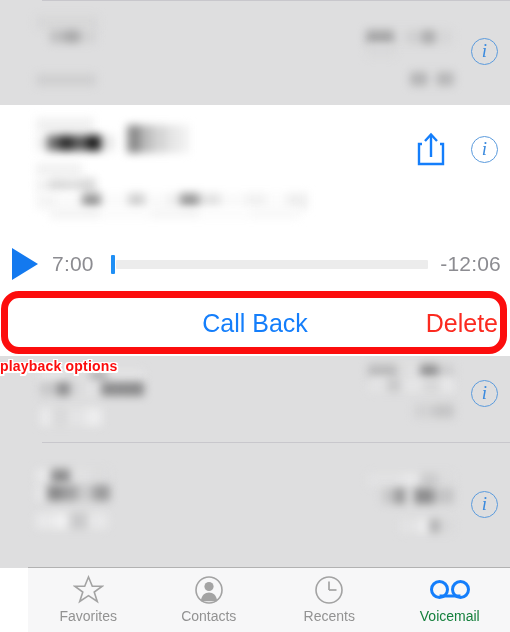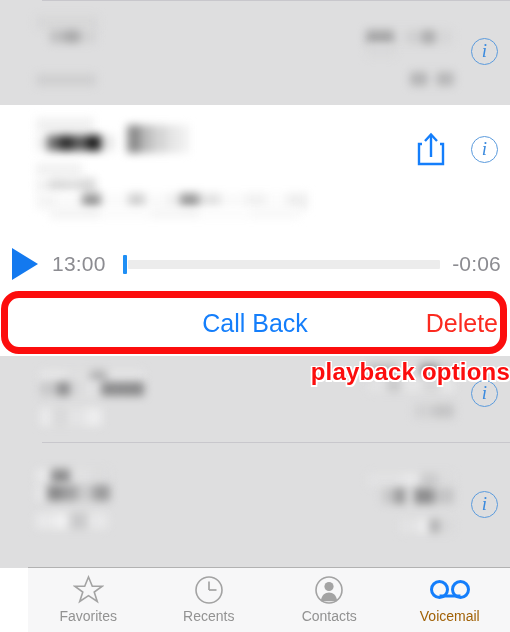--- a/index.html
+++ b/index.html
@@ -166,22 +166,22 @@
     border: 7px solid #fc0d0d;
     border-radius: 18px;
     box-sizing: border-box;
     pointer-events: none;
   }
   .anno-label {
     position: absolute;
     left: 0;
     right: 0;
     top: 358px;
-    text-align: right;
-    font-size: 24px;
+    text-align: left;
+    font-size: 14px;
     font-weight: bold;
     color: #fc0d0d;
     letter-spacing: 0.2px;
     text-shadow:
       -1.5px -1.5px 0 #fff,  1.5px -1.5px 0 #fff,
       -1.5px  1.5px 0 #fff,  1.5px  1.5px 0 #fff,
       -1.5px 0 0 #fff, 1.5px 0 0 #fff,
       0 -1.5px 0 #fff, 0 1.5px 0 #fff;
     pointer-events: none;
   }
@@ -211,21 +211,21 @@
     height: 32px;
     display: flex;
     align-items: center;
     justify-content: center;
   }
   .tab-label {
     font-size: 14px;
     color: #929292;
     margin-top: 2px;
   }
-  .tab.active .tab-label { color: #a16207; }
+  .tab.active .tab-label { color: #15803d; }
 
   
   .kp { display: grid; grid-template-columns: repeat(3, 9px); gap: 3px; }
   .kp span {
     width: 9px; height: 9px; border-radius: 50%;
     border: 1.4px solid #9a9a9a; box-sizing: border-box;
   }
 </style>
 </head>
 <body>
@@ -415,69 +415,69 @@
         <i style="width:22%;background:#b2b2b3;"></i>
         <i style="width:25%;background:#d9d9da;"></i>
     </div>
 
     <div class="info-btn" style="right:12px;top:48px;">i</div>
   </div>
 </div>
 
 <div class="playback">
   <div class="play-icon"></div>
-  <div class="time-cur">13:00</div>
+  <div class="time-cur">7:00</div>
   <div class="scrub-wrap">
     <div class="scrub-track"></div>
     <div class="scrub-knob"></div>
   </div>
-  <div class="time-rem">-0:06</div>
+  <div class="time-rem">-12:06</div>
 </div>
 
 <div class="options">
   <div class="opt opt-delete">Delete</div>
   <div class="opt opt-callback">Call Back</div>
 </div>
 
 <div class="anno-box"></div>
 <div class="anno-label">playback options</div>
 
 <div class="tabbar">
 
   <div class="tab">
     <div class="tab-ico">
       <svg width="31" height="30" viewBox="0 0 31 30" aria-hidden="true">
         <polygon points="15.5,2 19.3,11.2 29.2,11.2 21.2,17 24.3,26.5 15.5,20.7 6.7,26.5 9.8,17 1.8,11.2 11.7,11.2" fill="none" stroke="#a3a3a3" stroke-width="1.6" stroke-linejoin="miter"></polygon>
       </svg>
     </div>
     <div class="tab-label">Favorites</div>
+  </div>
+
+  <div class="tab">
+    <div class="tab-ico">
+      <svg width="30" height="30" viewBox="0 0 30 30" aria-hidden="true">
+        <circle cx="15" cy="15" r="13" fill="none" stroke="#a3a3a3" stroke-width="1.6"></circle>
+        <circle cx="15" cy="11.5" r="4.6" fill="#a3a3a3"></circle>
+        <path d="M6.8 26.2 C7.6 20.3 10.8 17.6 15 17.6 C19.2 17.6 22.4 20.3 23.2 26.2 Z" fill="#a3a3a3"></path>
+      </svg>
+    </div>
+    <div class="tab-label">Contacts</div>
   </div>
 
   <div class="tab">
     <div class="tab-ico">
       <svg width="30" height="30" viewBox="0 0 30 30" aria-hidden="true">
         <circle cx="15" cy="15" r="13" fill="none" stroke="#a3a3a3" stroke-width="1.6"></circle>
         <line x1="15" y1="15" x2="15" y2="6.5" stroke="#a3a3a3" stroke-width="1.7"></line>
         <line x1="15" y1="15" x2="22.5" y2="15" stroke="#a3a3a3" stroke-width="1.7"></line>
       </svg>
     </div>
     <div class="tab-label">Recents</div>
   </div>
 
-  <div class="tab">
-    <div class="tab-ico">
-      <svg width="30" height="30" viewBox="0 0 30 30" aria-hidden="true">
-        <circle cx="15" cy="15" r="13" fill="none" stroke="#a3a3a3" stroke-width="1.6"></circle>
-        <circle cx="15" cy="11.5" r="4.6" fill="#a3a3a3"></circle>
-        <path d="M6.8 26.2 C7.6 20.3 10.8 17.6 15 17.6 C19.2 17.6 22.4 20.3 23.2 26.2 Z" fill="#a3a3a3"></path>
-      </svg>
-    </div>
-    <div class="tab-label">Contacts</div>
-  </div>
-
 
   <div class="tab active">
     <div class="tab-ico">
       <svg width="42" height="22" viewBox="0 0 42 22" aria-hidden="true">
         <circle cx="10.5" cy="10.5" r="8" fill="none" stroke="#147efb" stroke-width="3"></circle>
         <circle cx="31.5" cy="10.5" r="8" fill="none" stroke="#147efb" stroke-width="3"></circle>
         <line x1="10.5" y1="17" x2="31.5" y2="17" stroke="#147efb" stroke-width="3"></line>
       </svg>
     </div>
     <div class="tab-label">Voicemail</div>

